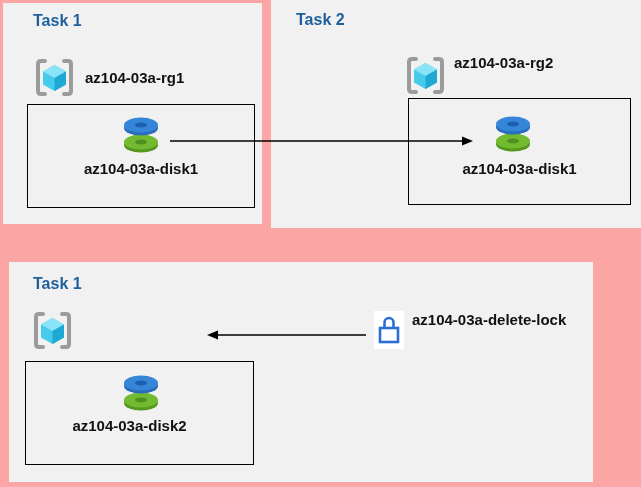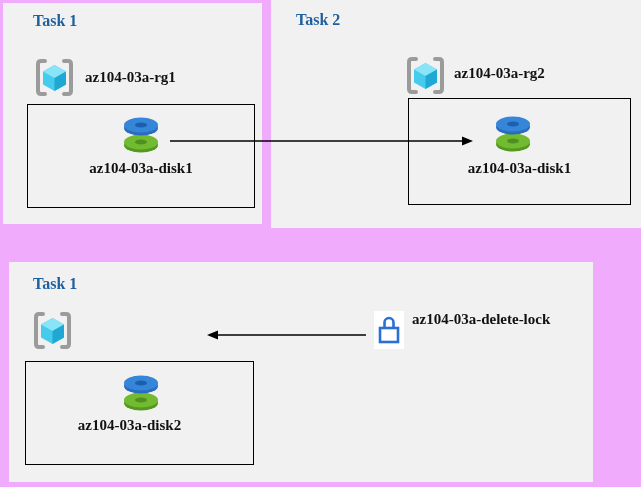--- a/index.html
+++ b/index.html
@@ -1,18 +1,18 @@
 <!DOCTYPE html>
 <html><head>
 <meta charset="utf-8">
 <style>
   html,body{margin:0;padding:0;background:#ffffff;}
   #canvas{
-    position:relative;width:641px;height:487px;background:#f0abfc;overflow:hidden;
-    font-family:Liberation Serif, serif;
+    position:relative;width:641px;height:487px;background:#fca5a5;overflow:hidden;
+    font-family:Liberation Sans, sans-serif;
   }
   .panel{position:absolute;background:#f1f1f1;}
   .heading{position:absolute;font-size:16px;font-weight:bold;color:#1e5f9e;white-space:nowrap;}
   .rg-label,.res-label,.arrow-label,.lock-name{
     position:absolute;font-size:15px;font-weight:bold;color:#111111;white-space:nowrap;
   }
   .res-label{text-align:center;}
   .box{position:absolute;border:1.5px solid #000000;background:transparent;box-sizing:border-box;}
   .icon-abs{position:absolute;}
   .lock-plate{position:absolute;background:#ffffff;display:flex;align-items:center;justify-content:center;}
@@ -69,21 +69,21 @@
 
   <div class="icon-abs" style="left:404px;top:55px;">
     <svg width="43" height="41" viewBox="0 0 43 41">
       <path d="M12 4 H8 Q5 4 5 7 V34 Q5 37 8 37 H12" fill="none" stroke="#9b9b9b" stroke-width="4" stroke-linecap="round"></path>
       <path d="M31 4 H35 Q38 4 38 7 V34 Q38 37 35 37 H31" fill="none" stroke="#9b9b9b" stroke-width="4" stroke-linecap="round"></path>
       <polygon points="21.5,8 33,14.5 33,27.5 21.5,34 10,27.5 10,14.5" fill="#45cbec"></polygon>
       <polygon points="21.5,8 33,14.5 21.5,21 10,14.5" fill="#8ae4f7"></polygon>
       <polygon points="33,14.5 33,27.5 21.5,34 21.5,21" fill="#1fa8d3"></polygon>
     </svg>
   </div>
-  <div class="rg-label" style="left:454px;top:65px;">az104-03a-rg2</div>
+  <div class="rg-label" style="left:454px;top:54px;">az104-03a-rg2</div>
 
   <div class="box" style="left:408px;top:98px;width:223px;height:107px;"></div>
   <div class="icon-abs" style="left:494px;top:113px;">
     <svg width="38" height="42" viewBox="0 0 38 42">
       <ellipse cx="19" cy="31" rx="17" ry="7.5" fill="#55981f"></ellipse>
       <ellipse cx="19" cy="28" rx="17" ry="7.5" fill="#72ba30"></ellipse>
       <ellipse cx="19" cy="28" rx="6" ry="2.4" fill="#4f9020"></ellipse>
       <ellipse cx="19" cy="14" rx="17" ry="7.5" fill="#2a6cbe"></ellipse>
       <ellipse cx="19" cy="11" rx="17" ry="7.5" fill="#3585d8"></ellipse>
       <ellipse cx="19" cy="11" rx="6" ry="2.4" fill="#1d5fae"></ellipse>

